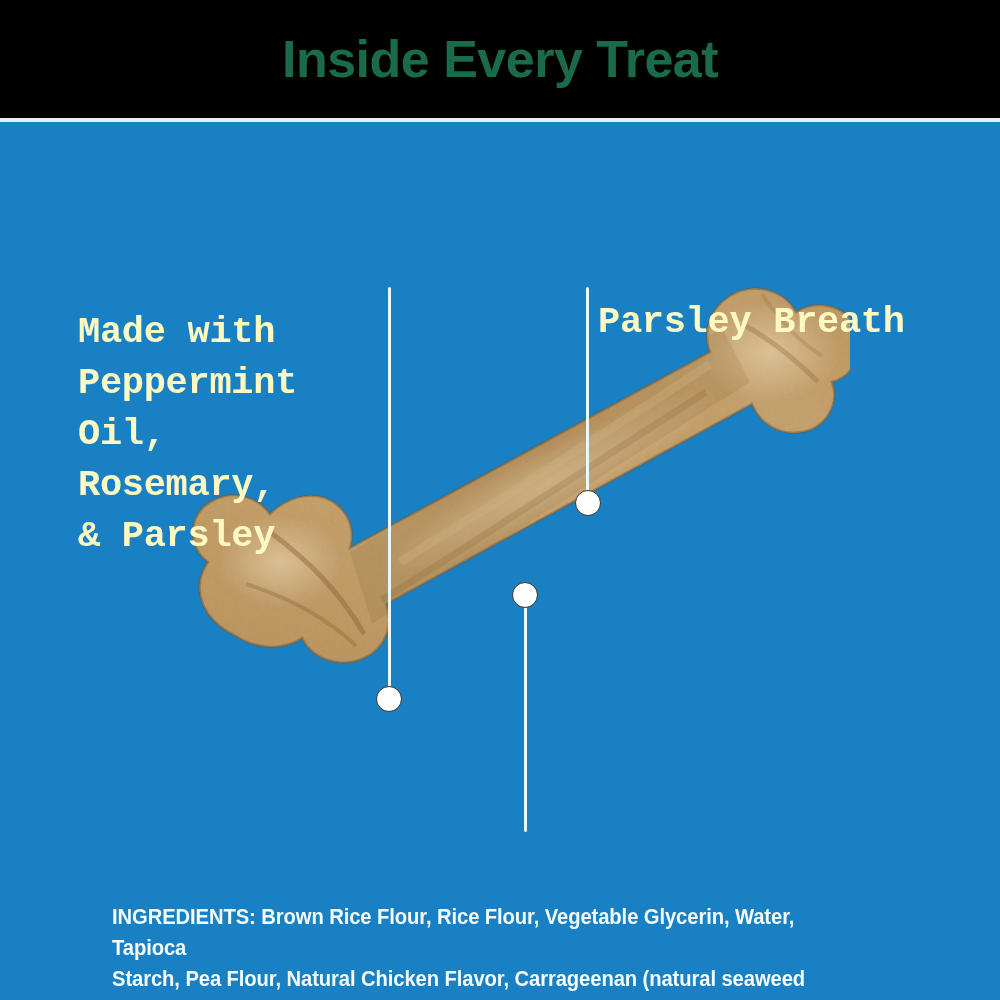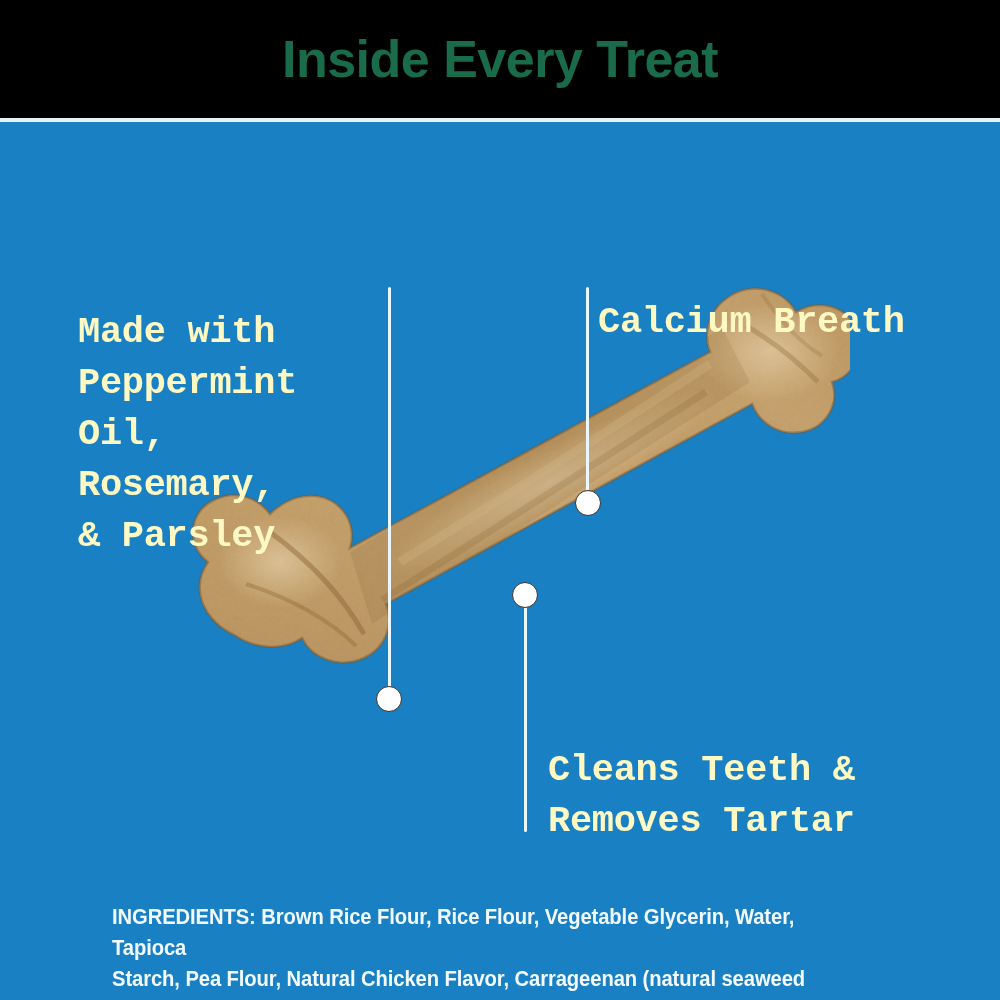--- a/index.html
+++ b/index.html
@@ -206,26 +206,24 @@
       </svg>
     </div>
 
     <div class="callout-text" id="callout-left-text">Made with
 Peppermint Oil,
 Rosemary,
 &amp; Parsley</div>
     <div class="callout-line" id="callout-left-line"></div>
     <div class="callout-dot" id="callout-left-dot"></div>
 
-    <div class="callout-text" id="callout-breath-text">Calcium Breath</div>
+    <div class="callout-text" id="callout-breath-text">Parsley Breath</div>
     <div class="callout-line" id="callout-breath-line"></div>
     <div class="callout-dot" id="callout-breath-dot"></div>
 
-    <div class="callout-text" id="callout-clean-text">Cleans Teeth &amp;
-Removes Tartar</div>
     <div class="callout-line" id="callout-clean-line"></div>
     <div class="callout-dot" id="callout-clean-dot"></div>
 
     <div id="ingredients">INGREDIENTS: Brown Rice Flour, Rice Flour, Vegetable Glycerin, Water, Tapioca
 Starch, Pea Flour, Natural Chicken Flavor, Carrageenan (natural seaweed
 extract), Calcium Carbonate, Brewers Dried Yeast, Lecithin,
 Parsley Powder, Citric Acid, Peppermint Oil, Rosemary Oil,Mixed Tocopherols
 (Natural Source of Vitamin E).</div>
 
   </div>

